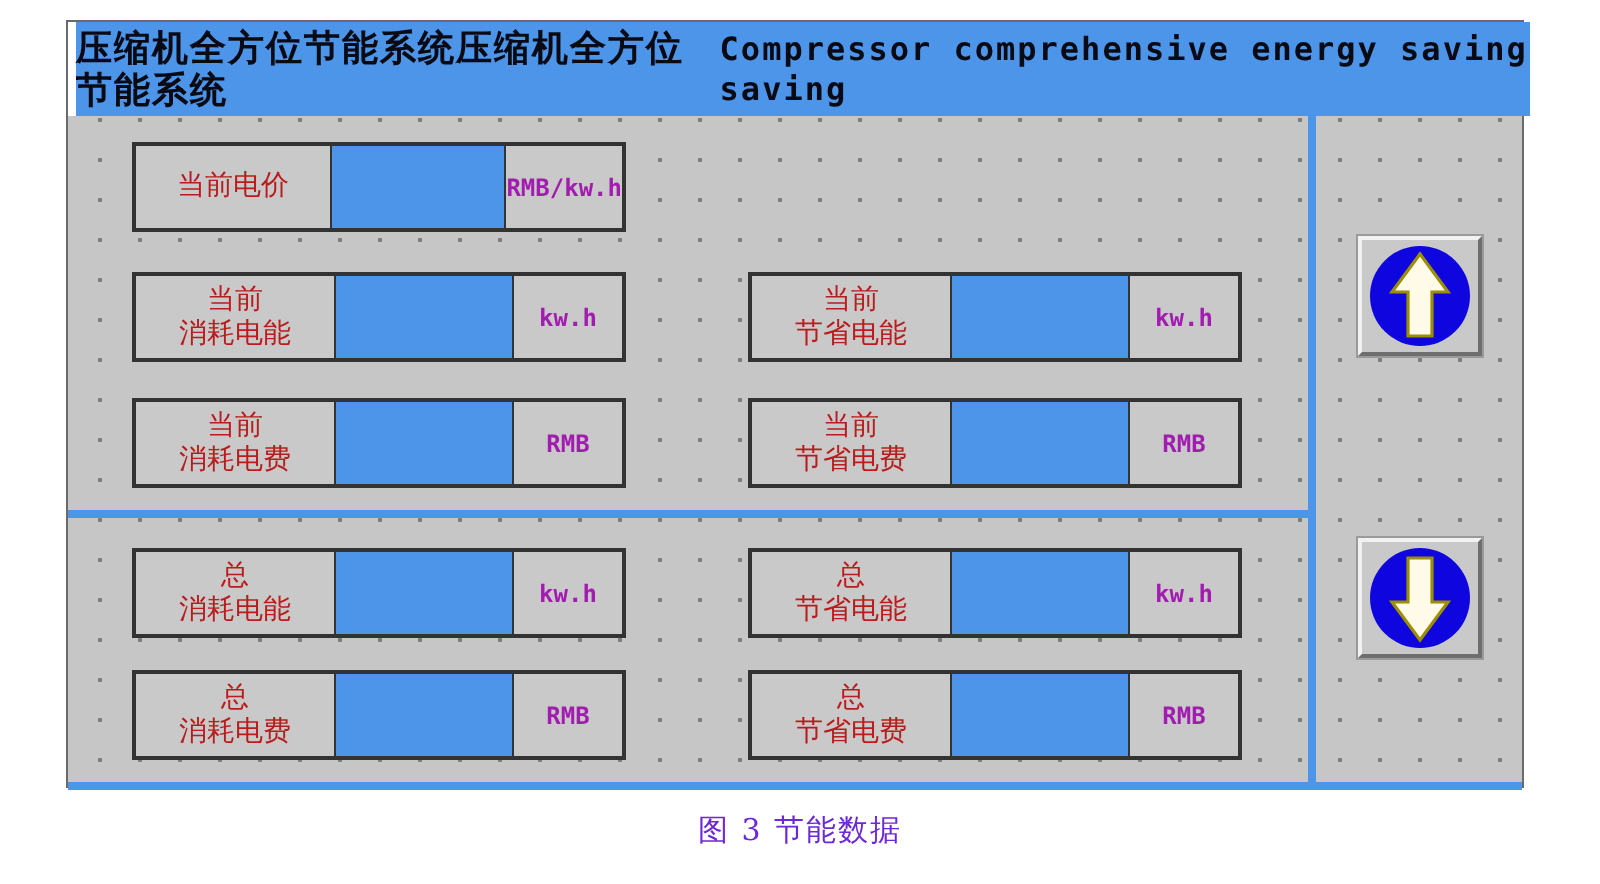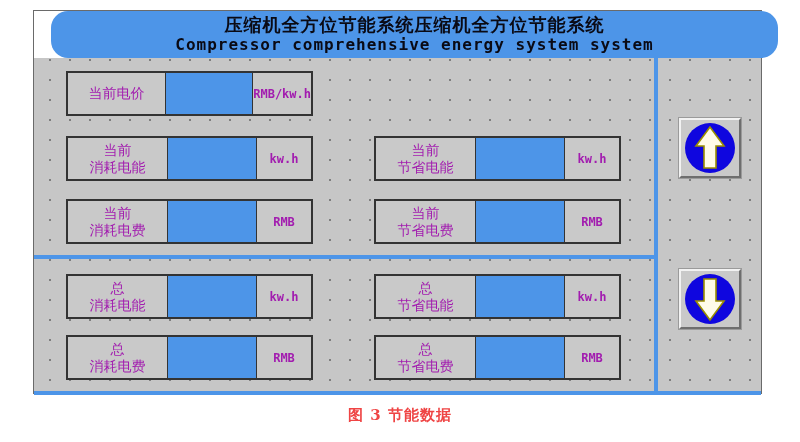--- a/index.html
+++ b/index.html
@@ -4,23 +4,23 @@
 <style>
   * { margin: 0; padding: 0; box-sizing: border-box; }
   html, body { width: 800px; height: 442px; background: #ffffff; overflow: hidden;
     font-family: "DejaVu Sans", sans-serif; }
 
   .panel {
     position: absolute; left: 33px; top: 10px; width: 729px; height: 384px;
     border: 1px solid #6a6a6a;
   }
   .titlebar {
-    position: absolute; left: 17px; top: 0; width: 100%; height: 47px;
+    position: absolute; left: 4px; top: 0; width: 100%; height: 47px;
     background: #4d95e8; color: #0a0a14;
-    display: flex; flex-direction: column; align-items: center; justify-content: center; border-radius: 17px;
+    display: flex; flex-direction: row; align-items: center; justify-content: center;
   }
   .title-zh { font-size: 18px; font-weight: bold; letter-spacing: 1px; line-height: 21px; }
   .title-en { font-family: "DejaVu Sans Mono", monospace; font-size: 16px; font-weight: bold;
     letter-spacing: 1px; line-height: 20px; }
 
   .canvas {
     position: absolute; left: 0; top: 47px; width: 100%; height: 337px;
     background-color: #c6c6c6;
     background-image: radial-gradient(circle, #7d7d7d 1px, rgba(0,0,0,0) 1.3px);
     background-size: 20px 20px; background-position: 6px 12px;
@@ -37,21 +37,21 @@
   }
 
   .fbox {
     position: absolute; width: 247px; height: 45px;
     background: #c9c9c9; border: 2px solid #333333;
     display: flex; flex-direction: row; align-items: stretch;
   }
   .flabel {
     width: 99px; display: flex; flex-direction: column;
     justify-content: center;
-    font-size: 14px; color: #a21caf; line-height: 17px; text-align: center;
+    font-size: 14px; color: #b91c1c; line-height: 17px; text-align: center;
   }
   .fvalue {
     width: 90px; background: #4d95e8;
     border-left: 1px solid #333; border-right: 1px solid #333;
   }
   .funit {
     flex: 1; display: flex; align-items: center; justify-content: center;
     font-family: "DejaVu Sans Mono", monospace; font-size: 12px; font-weight: bold; color: #a21caf;
   }
 
@@ -61,32 +61,32 @@
     border-top: 2px solid #f2f2f2; border-left: 2px solid #f2f2f2;
     border-bottom: 2px solid #6e6e6e; border-right: 2px solid #6e6e6e;
     outline: 1px solid #9a9a9a;
     display: flex; align-items: center; justify-content: center;
   }
   .nav-btn.up { top: 60px; }
   .nav-btn.down { top: 211px; }
 
   .caption {
     position: absolute; left: 0; top: 406px; width: 800px; text-align: center;
-    font-family: "DejaVu Serif", serif; font-size: 15px; font-weight: bold; color: #ef4444;
+    font-family: "DejaVu Serif", serif; font-size: 15px; font-weight: normal; color: #6d28d9;
     letter-spacing: 1px;
   }
 </style>
 </head>
 <body>
 
 <div class="panel">
 
   <div class="titlebar">
     <div class="title-zh">压缩机全方位节能系统压缩机全方位节能系统</div>
-    <div class="title-en">Compressor comprehensive energy system system</div>
+    <div class="title-en">Compressor comprehensive energy saving saving</div>
   </div>
 
   <div class="canvas">
 
     <div class="fbox" style="left:32px;top:13px">
       <div class="flabel">
         <span>当前电价</span>
       </div>
       <div class="fvalue"></div>
       <div class="funit">RMB/kw.h</div>

